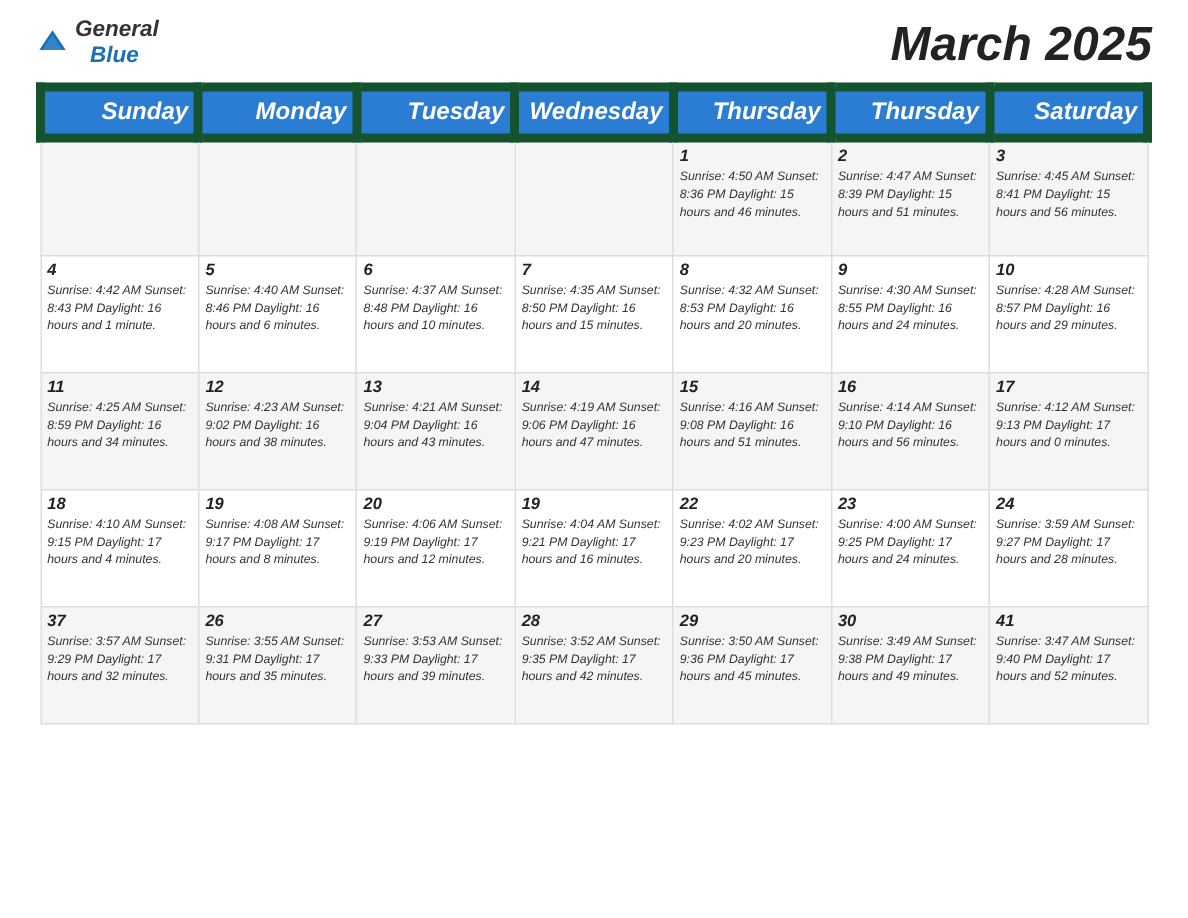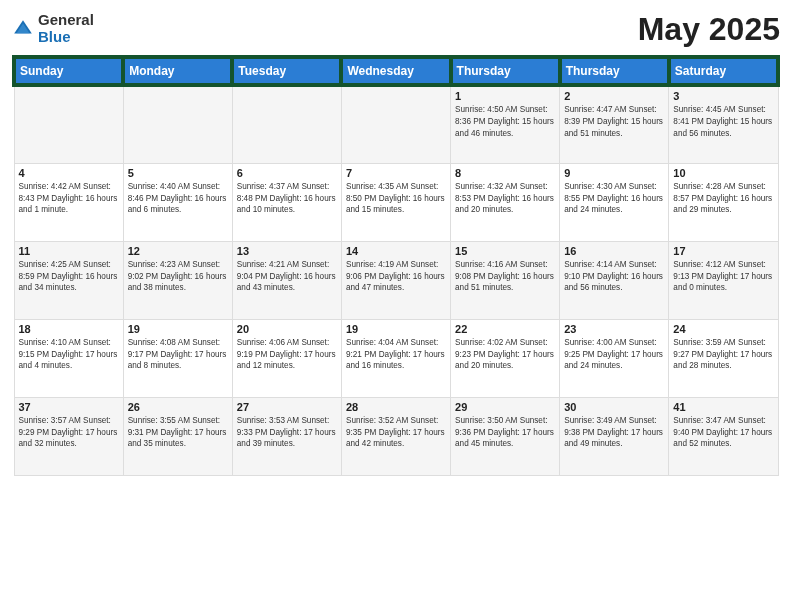--- a/index.html
+++ b/index.html
@@ -6,21 +6,22 @@
     body {
       width: 792px;
       height: 612px;
       font-family: Arial, sans-serif;
       background: #fff;
       overflow: hidden;
     }
     .page {
       width: 792px;
       height: 612px;
-      padding: 12px 12px;
+      padding: 12px 24px;
+      font-style: italic;
     }
     .header {
       display: flex;
       justify-content: space-between;
       align-items: flex-start;
       margin-bottom: 8px;
     }
     .logo {
       display: flex;
       align-items: center;
@@ -33,20 +34,21 @@
     }
     .logo-general {
       font-size: 15px;
       font-weight: bold;
       color: #333;
     }
     .logo-blue {
       font-size: 15px;
       font-weight: bold;
       color: #1a6fb5;
+      margin-left: 10px;
     }
     .logo-icon {
       width: 22px;
       height: 22px;
     }
     .title-block {
       text-align: right;
     }
     .title-month {
       font-size: 32px;
@@ -61,25 +63,25 @@
     table {
       width: 100%;
       border-collapse: collapse;
       table-layout: fixed;
     }
     thead tr {
       background-color: #2b7dd4;
     }
     thead th {
       color: #fff;
-      font-size: 12px;
+      font-size: 16px;
       font-weight: bold;
       padding: 5px 4px;
-      text-align: left;
-      border: 4px solid #14532d;
+      text-align: right;
+      border: 6px solid #14532d;
     }
     tbody tr {
       vertical-align: top;
     }
     tbody tr:nth-child(odd) {
       background-color: #f5f5f5;
     }
     tbody tr:nth-child(even) {
       background-color: #ffffff;
     }
@@ -116,21 +118,21 @@
       <svg class="logo-icon" viewBox="0 0 40 40">
         <polygon points="20,4 36,28 4,28" fill="#1a6fb5"></polygon>
         <polygon points="20,10 32,28 8,28" fill="#4a9de0" opacity="0.5"></polygon>
       </svg>
       <div class="logo-text">
         <span class="logo-general">General</span>
         <span class="logo-blue">Blue</span>
       </div>
     </div>
     <div class="title-block">
-      <div class="title-month">May 2025</div>
+      <div class="title-month">March 2025</div>
     </div>
   </div>
 
   <table>
     <thead>
       <tr>
         <th>Sunday</th>
         <th>Monday</th>
         <th>Tuesday</th>
         <th>Wednesday</th>

